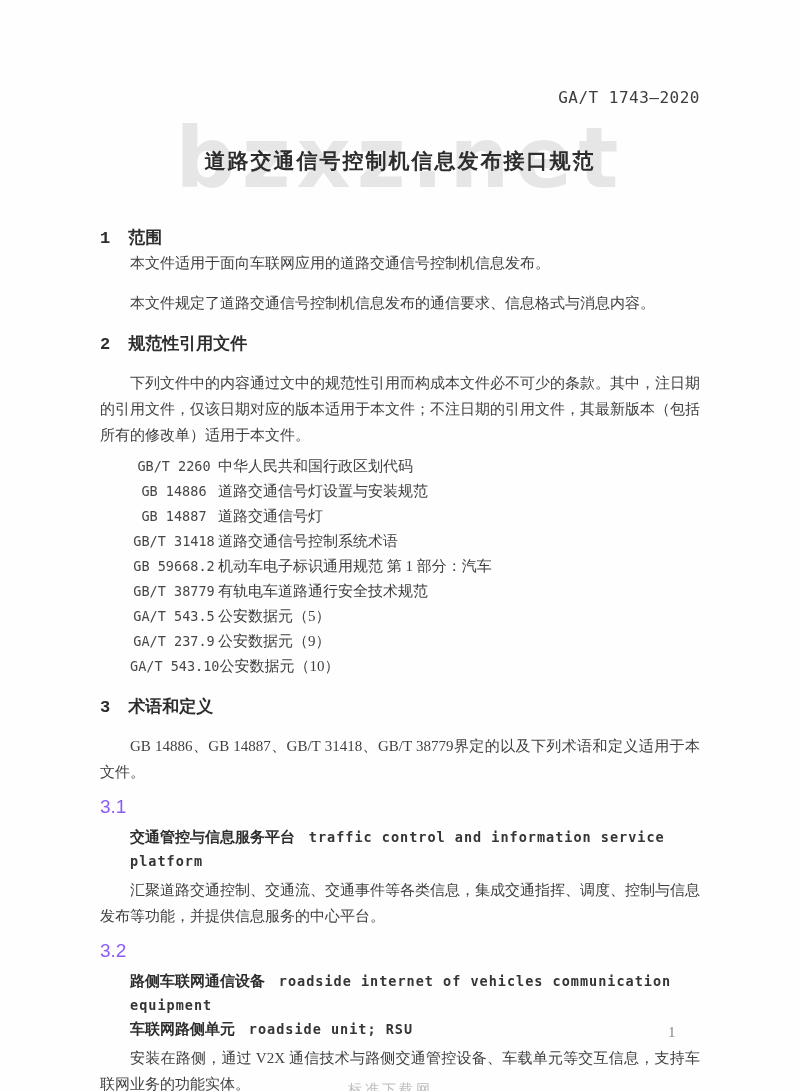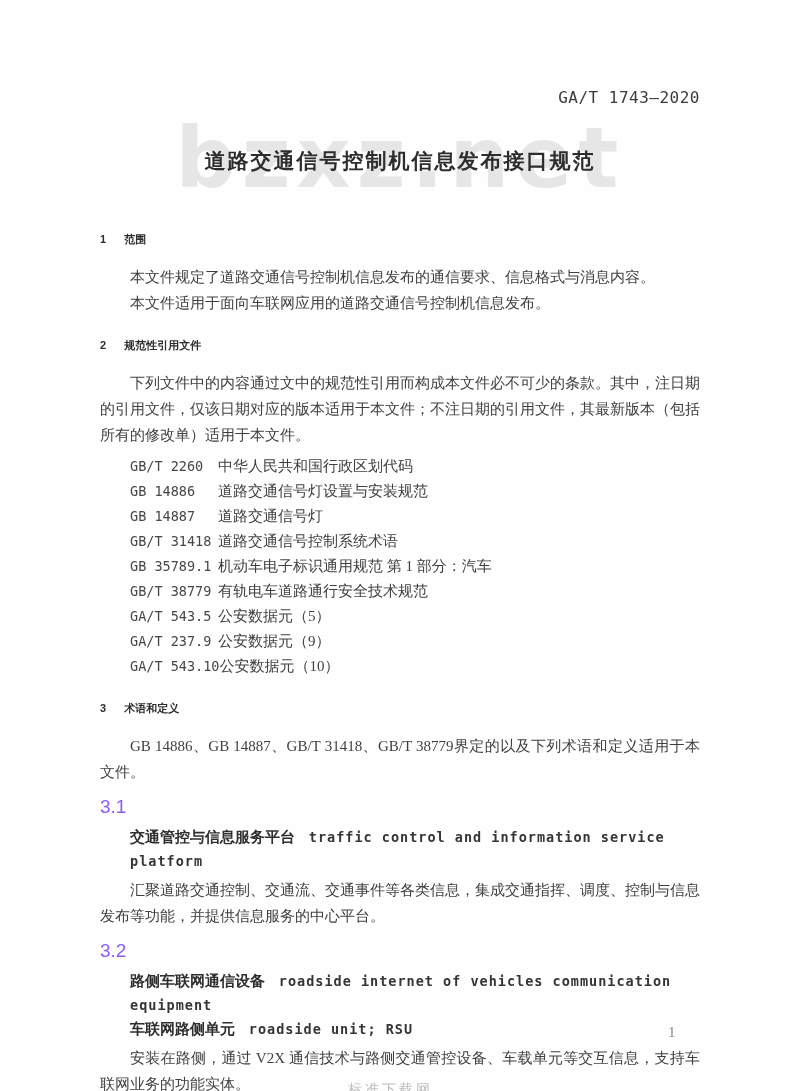--- a/index.html
+++ b/index.html
@@ -60,23 +60,23 @@
   
   .content {
     position: absolute;
     top: 220px;
     left: 100px;
     width: 600px;
     font-size: 15px;
   }
   .sec-heading {
     margin: 8px 0 0 0;
-    font-family: Liberation Sans, sans-serif;
-    font-weight: 700;
-    font-size: 11px;
+    font-family: Liberation Mono, monospace;
+    font-weight: 700;
+    font-size: 17px;
     color: #2d2d2d;
     line-height: 22px;
   }
   .sec-heading .sec-num { margin-right: 18px; }
   .sec-heading.mt { margin-top: 18px; }
   .para {
     margin: 14px 0 0 0;
     text-indent: 2em;
     line-height: 26px;
     text-align: justify;
@@ -86,20 +86,21 @@
   
   .ref-list {
     margin: 6px 0 0 0;
     padding: 0;
     list-style: none;
   }
   .ref-item {
     display: flex;
     line-height: 25px;
     margin: 0 0 0 30px;
+    text-align: center;
   }
   .ref-code {
     flex: 0 0 88px;
     font-family: "DejaVu Sans Mono", monospace;
     font-size: 13.5px;
     color: #474747;
     white-space: nowrap;
   }
   .ref-title { color: #3f3f3f; }
   
@@ -162,22 +163,22 @@
   <div class="title-block">
     <div class="watermark">bzxz.net</div>
     <h1 class="doc-title">道路交通信号控制机信息发布接口规范</h1>
   </div>
 
   <div class="content">
 
     <h2 class="sec-heading">
       <span class="sec-num">1</span><span>范围</span>
     </h2>
+    <p class="para tight">本文件适用于面向车联网应用的道路交通信号控制机信息发布。</p>
     <p class="para">本文件规定了道路交通信号控制机信息发布的通信要求、信息格式与消息内容。</p>
-    <p class="para tight">本文件适用于面向车联网应用的道路交通信号控制机信息发布。</p>
 
     <h2 class="sec-heading mt">
       <span class="sec-num">2</span><span>规范性引用文件</span>
     </h2>
     <p class="para">下列文件中的内容通过文中的规范性引用而构成本文件必不可少的条款。其中，注日期的引用文件，仅该日期对应的版本适用于本文件；不注日期的引用文件，其最新版本（包括所有的修改单）适用于本文件。</p>
 
     <ul class="ref-list">
       <li class="ref-item">
         <span class="ref-code">GB/T 2260</span>
         <span class="ref-title">中华人民共和国行政区划代码</span>
@@ -188,21 +189,21 @@
       </li>
       <li class="ref-item">
         <span class="ref-code">GB 14887</span>
         <span class="ref-title">道路交通信号灯</span>
       </li>
       <li class="ref-item">
         <span class="ref-code">GB/T 31418</span>
         <span class="ref-title">道路交通信号控制系统术语</span>
       </li>
       <li class="ref-item">
-        <span class="ref-code">GB 35789.1</span>
+        <span class="ref-code">GB 59668.2</span>
         <span class="ref-title">机动车电子标识通用规范 第 1 部分：汽车</span>
       </li>
       <li class="ref-item">
         <span class="ref-code">GB/T 38779</span>
         <span class="ref-title">有轨电车道路通行安全技术规范</span>
       </li>
       <li class="ref-item">
         <span class="ref-code">GA/T 543.5</span>
         <span class="ref-title">公安数据元（5）</span>
       </li>

